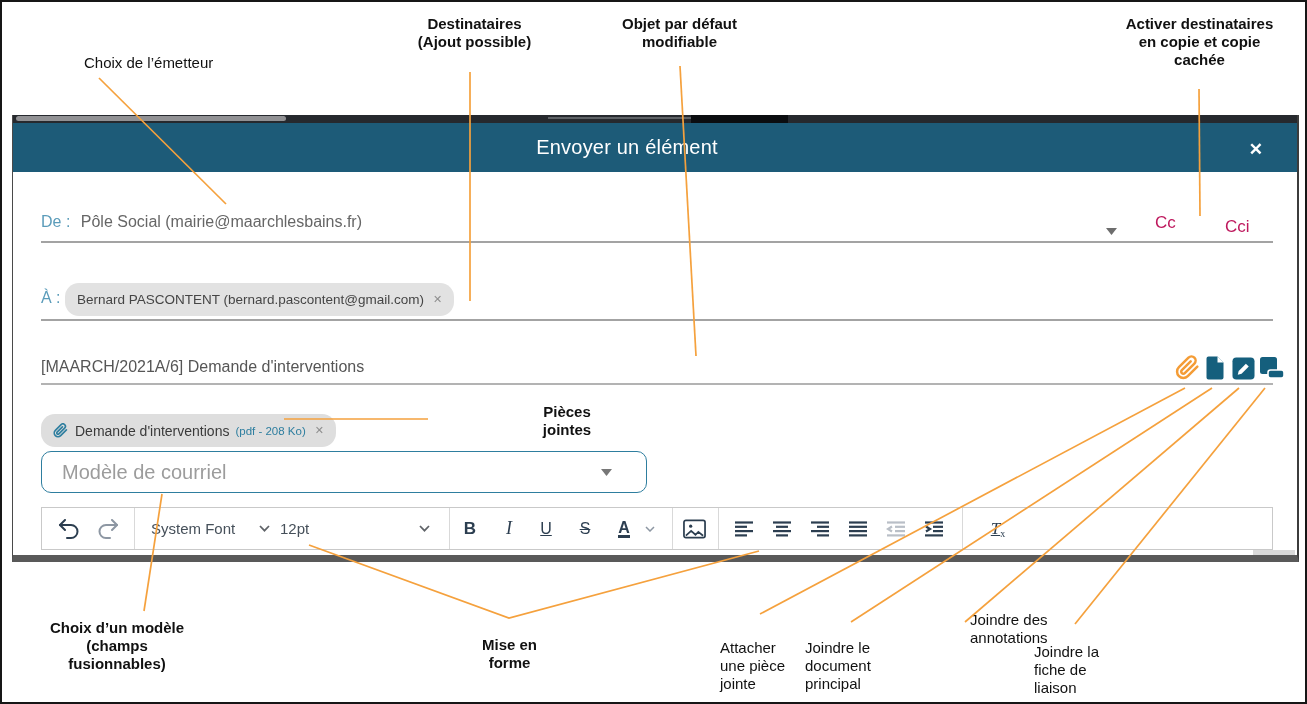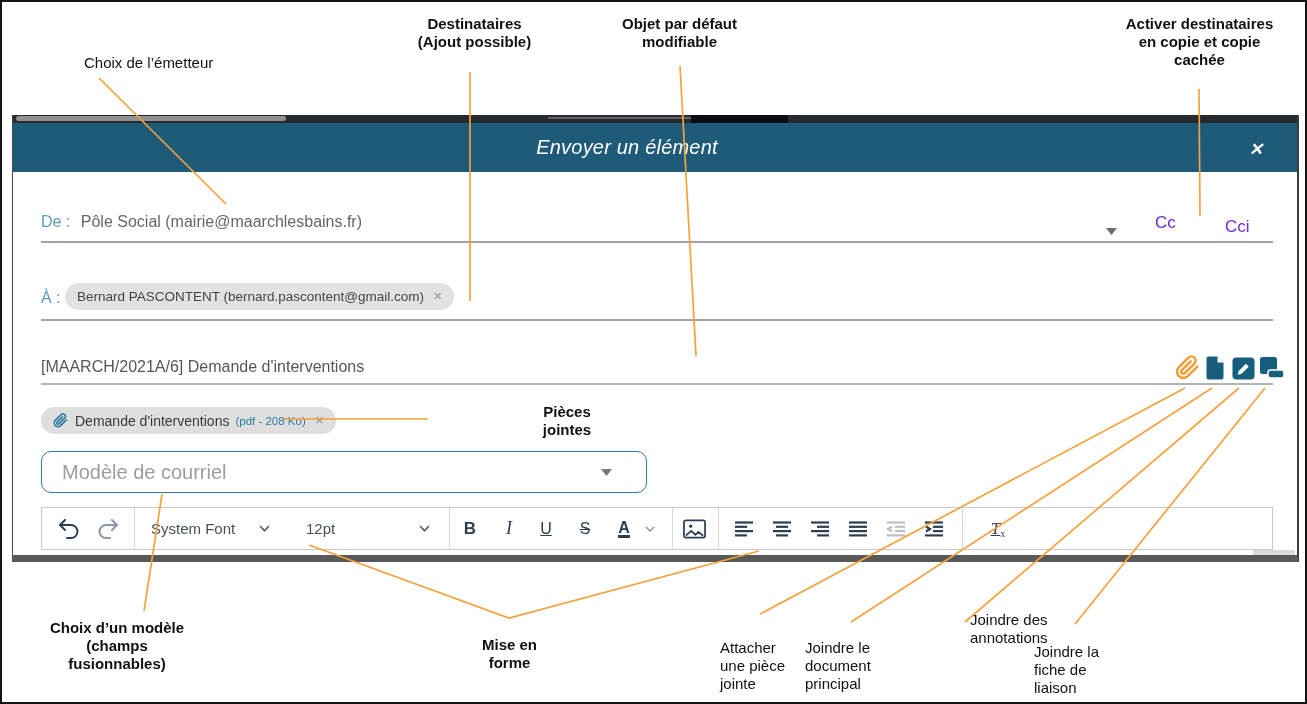--- a/index.html
+++ b/index.html
@@ -19,35 +19,35 @@
     border-left:1px solid #4a4a4a; border-right:2px solid #3c3c3c;
     border-bottom:7px solid #595959; background:#fff; z-index:5;
   }
   #topstrip { position:absolute; left:0; top:0; width:100%; height:8px; background:#26292e; }
   #topstrip .thumb { position:absolute; left:3px; top:1px; width:270px; height:5px; background:#919194; border-radius:3px; }
   #topstrip .thin  { position:absolute; left:535px; top:2px; width:143px; height:2px; background:#5e6266; }
   #topstrip .blk   { position:absolute; left:678px; top:0; width:97px; height:8px; background:#0b0d10; }
 
   #mheader {
     position:absolute; left:0; top:8px; width:100%; height:49px;
-    background:#1d5b78; display:flex; align-items:center;font-style:italic;
+    background:#1d5b78; display:flex; align-items:center;
   }
   #mtitle { position:absolute; left:0; right:56px; text-align:center; color:#fff; font-size:20px; letter-spacing:.2px; }
   #mclose { position:absolute; right:34px; top:16px; color:#fff; font-size:17px; font-weight:bold; cursor:pointer; }
 
   #mbody { position:absolute; left:0; top:65px; width:100%; height:375px; background:#fff; }
 
   .rule { position:absolute; left:28px; width:1232px; height:2px; background:#a3a3a3; }
   .fldlabel { color:#5b9cba; font-size:16px; }
   .fldvalue { color:#666; font-size:16px; }
-  .teal-link { position:absolute; color:#6d28d9; font-size:17px; cursor:pointer; }
+  .teal-link { position:absolute; color:#be185d; font-size:17px; cursor:pointer; }
 
   .chip {
     position:absolute; background:#e2e2e2; border-radius:14px;
-    display:flex; align-items:center; padding:0 12px; height:27px;
+    display:flex; align-items:center; padding:0 12px; height:33px;
   }
   .chip .x { color:#8e8e8e; font-size:11px; margin-left:9px; cursor:pointer; }
 
   #tplselect {
     position:absolute; left:28px; top:271px; width:606px; height:42px;
     border:1px solid #2e7e9f; border-radius:10px; background:#fff;
     display:flex; align-items:center; padding:0 20px; cursor:pointer;
   }
   #tplselect .ph { color:#9c9c9c; font-size:20px; flex:1; }
 
@@ -141,21 +141,21 @@
           </svg>
       </span>
       <span style="position:absolute; left:1246px; top:176px;">
         <svg width="27" height="24" viewBox="0 0 27 24">
             <rect x="1" y="1" width="17" height="17" rx="2.5" fill="#155f7d"></rect>
             <rect x="9" y="14" width="16" height="8" rx="2.5" fill="#155f7d" stroke="#fff" stroke-width="1.6"></rect>
           </svg>
       </span>
       <div class="rule" style="top:203px; background:#b3b3b3;"></div>
 
-      <div class="chip" style="left:28px; top:227px; background:#dedede;text-align:right;">
+      <div class="chip" style="left:28px; top:234px; background:#dedede;text-align:right;">
         <svg width="15" height="15" viewBox="0 0 24 24">
             <path d="M21.44 11.05l-9.19 9.19a6 6 0 0 1-8.49-8.49l9.19-9.19a4 4 0 0 1 5.66 5.66l-9.2 9.19a2 2 0 0 1-2.83-2.83l8.49-8.48" fill="none" stroke="#2e7e9f" stroke-width="2.6" stroke-linecap="round"></path>
           </svg>
         <span style="font-size:14px; color:#3a3a3a; margin-left:7px;">Demande d'interventions</span>
         <span style="font-size:11.5px; color:#2e7e9f; margin-left:6px;">(pdf - 208 Ko)</span>
         <span class="x">✕</span>
       </div>
 
       <div id="tplselect">
         <span class="ph">Modèle de courriel</span>
@@ -185,21 +185,21 @@
         </div>
 
         <div class="tbtxt" style="left:109px;">
           <span>System Font</span>
         </div>
         <div class="tbbtn" style="left:210px; width:24px;">
           <svg width="11" height="7" viewBox="0 0 11 7">
               <polyline points="1,1 5.5,5.7 10,1" stroke="#5f6368" stroke-width="1.7" fill="none"></polyline>
             </svg>
         </div>
-        <div class="tbtxt" style="left:264px;">
+        <div class="tbtxt" style="left:238px;">
           <span>12pt</span>
         </div>
         <div class="tbbtn" style="left:370px; width:24px;">
           <svg width="11" height="7" viewBox="0 0 11 7">
               <polyline points="1,1 5.5,5.7 10,1" stroke="#5f6368" stroke-width="1.7" fill="none"></polyline>
             </svg>
         </div>
 
         <div class="tbbtn fmtB" style="left:409px;">B</div>
         <div class="tbbtn fmtI" style="left:448px;">I</div>

